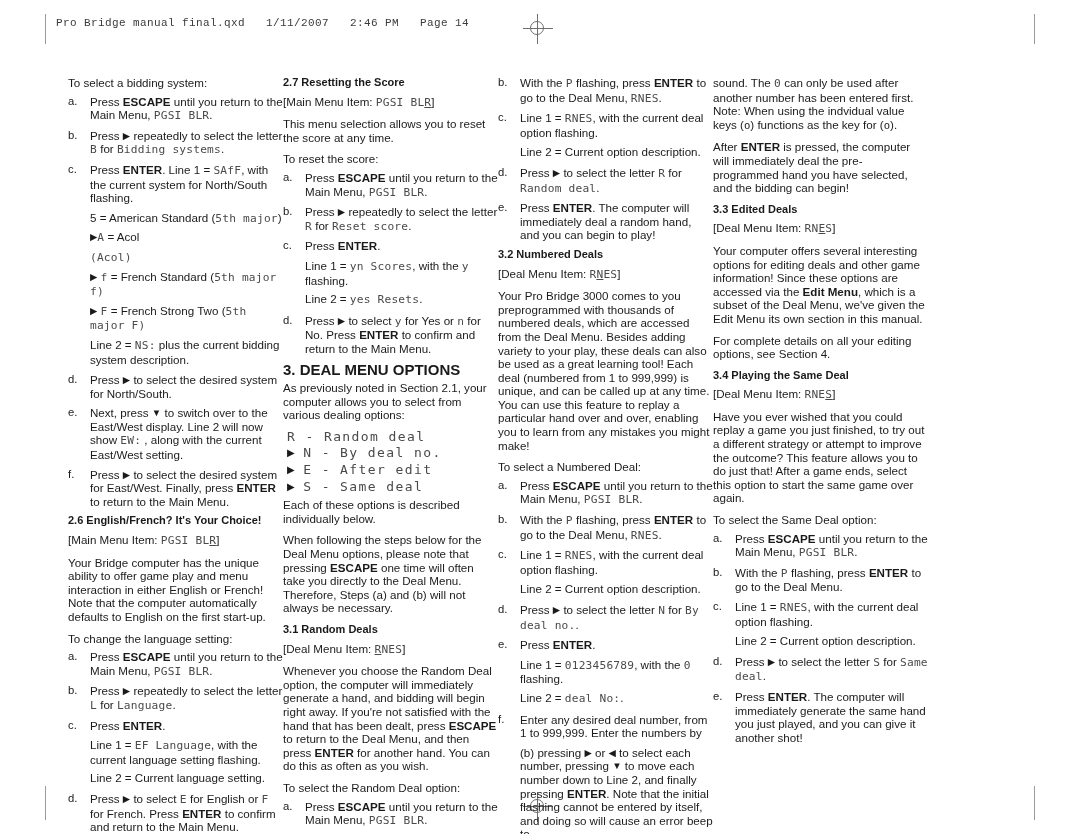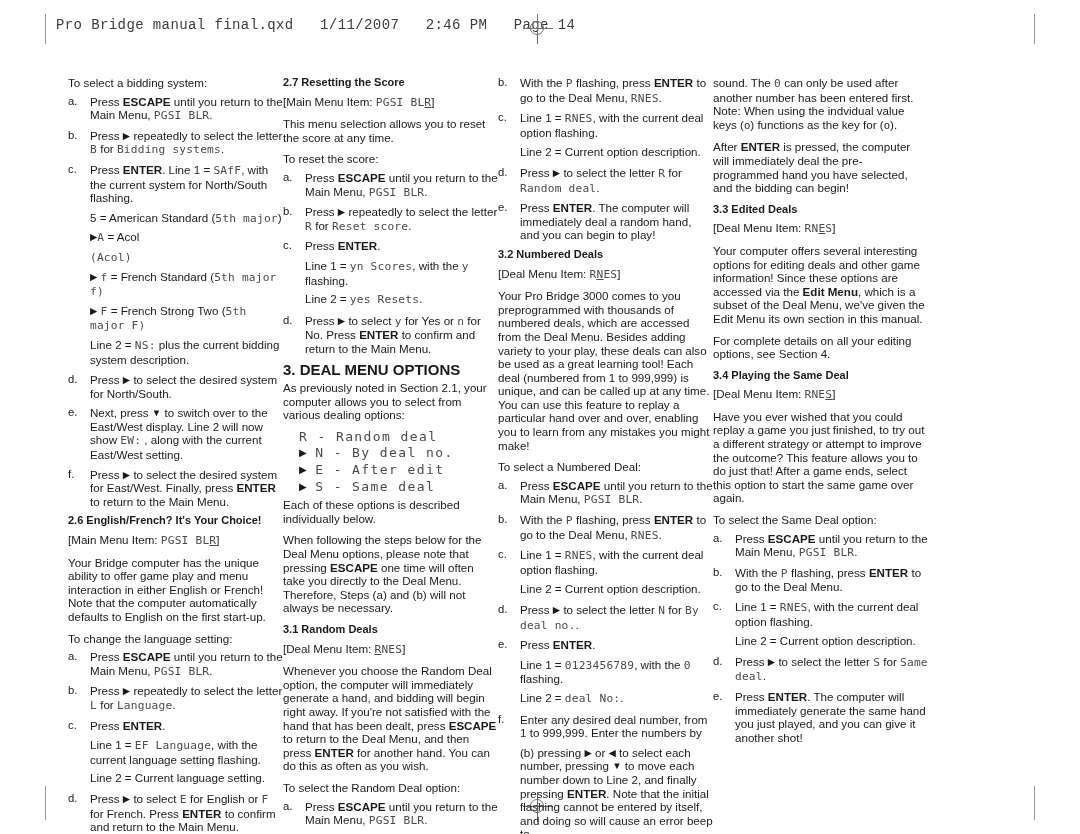--- a/index.html
+++ b/index.html
@@ -33,21 +33,21 @@
     width: 1px; height: 30px;
     background: #9b9b9b;
   }
   .header-rule.right {
     left: 1034px;
   }
   .header-text {
     position: absolute;
     left: 56px; top: 17px;
     font-family: "Liberation Mono", "DejaVu Sans Mono", monospace;
-    font-size: 14px;
+    font-size: 11px;
     letter-spacing: 0.4px;
     color: #3b3b3b;
     white-space: pre;
   }
   .reg-mark {
     position: absolute;
     width: 30px; height: 30px;
   }
   .reg-mark .ring {
     position: absolute;
@@ -128,21 +128,21 @@
   .step .body {
     flex: 1 1 auto;
   }
   .sub {
     margin: 0 0 5px 22px;
   }
   .sub.last { margin-bottom: 7px; }
 
   
   .lcdline {
-    margin: 0 0 3px 16px;
+    margin: 0 0 3px 4px;
     letter-spacing: 0.5px;
   }
   .lcdline .tri { margin-right: 8px; font-size: 10px; }
 
   
   b, strong { font-weight: bold; }
 
   
   .lcd {
     font-family: "DejaVu Sans Mono", "Liberation Mono", monospace;

